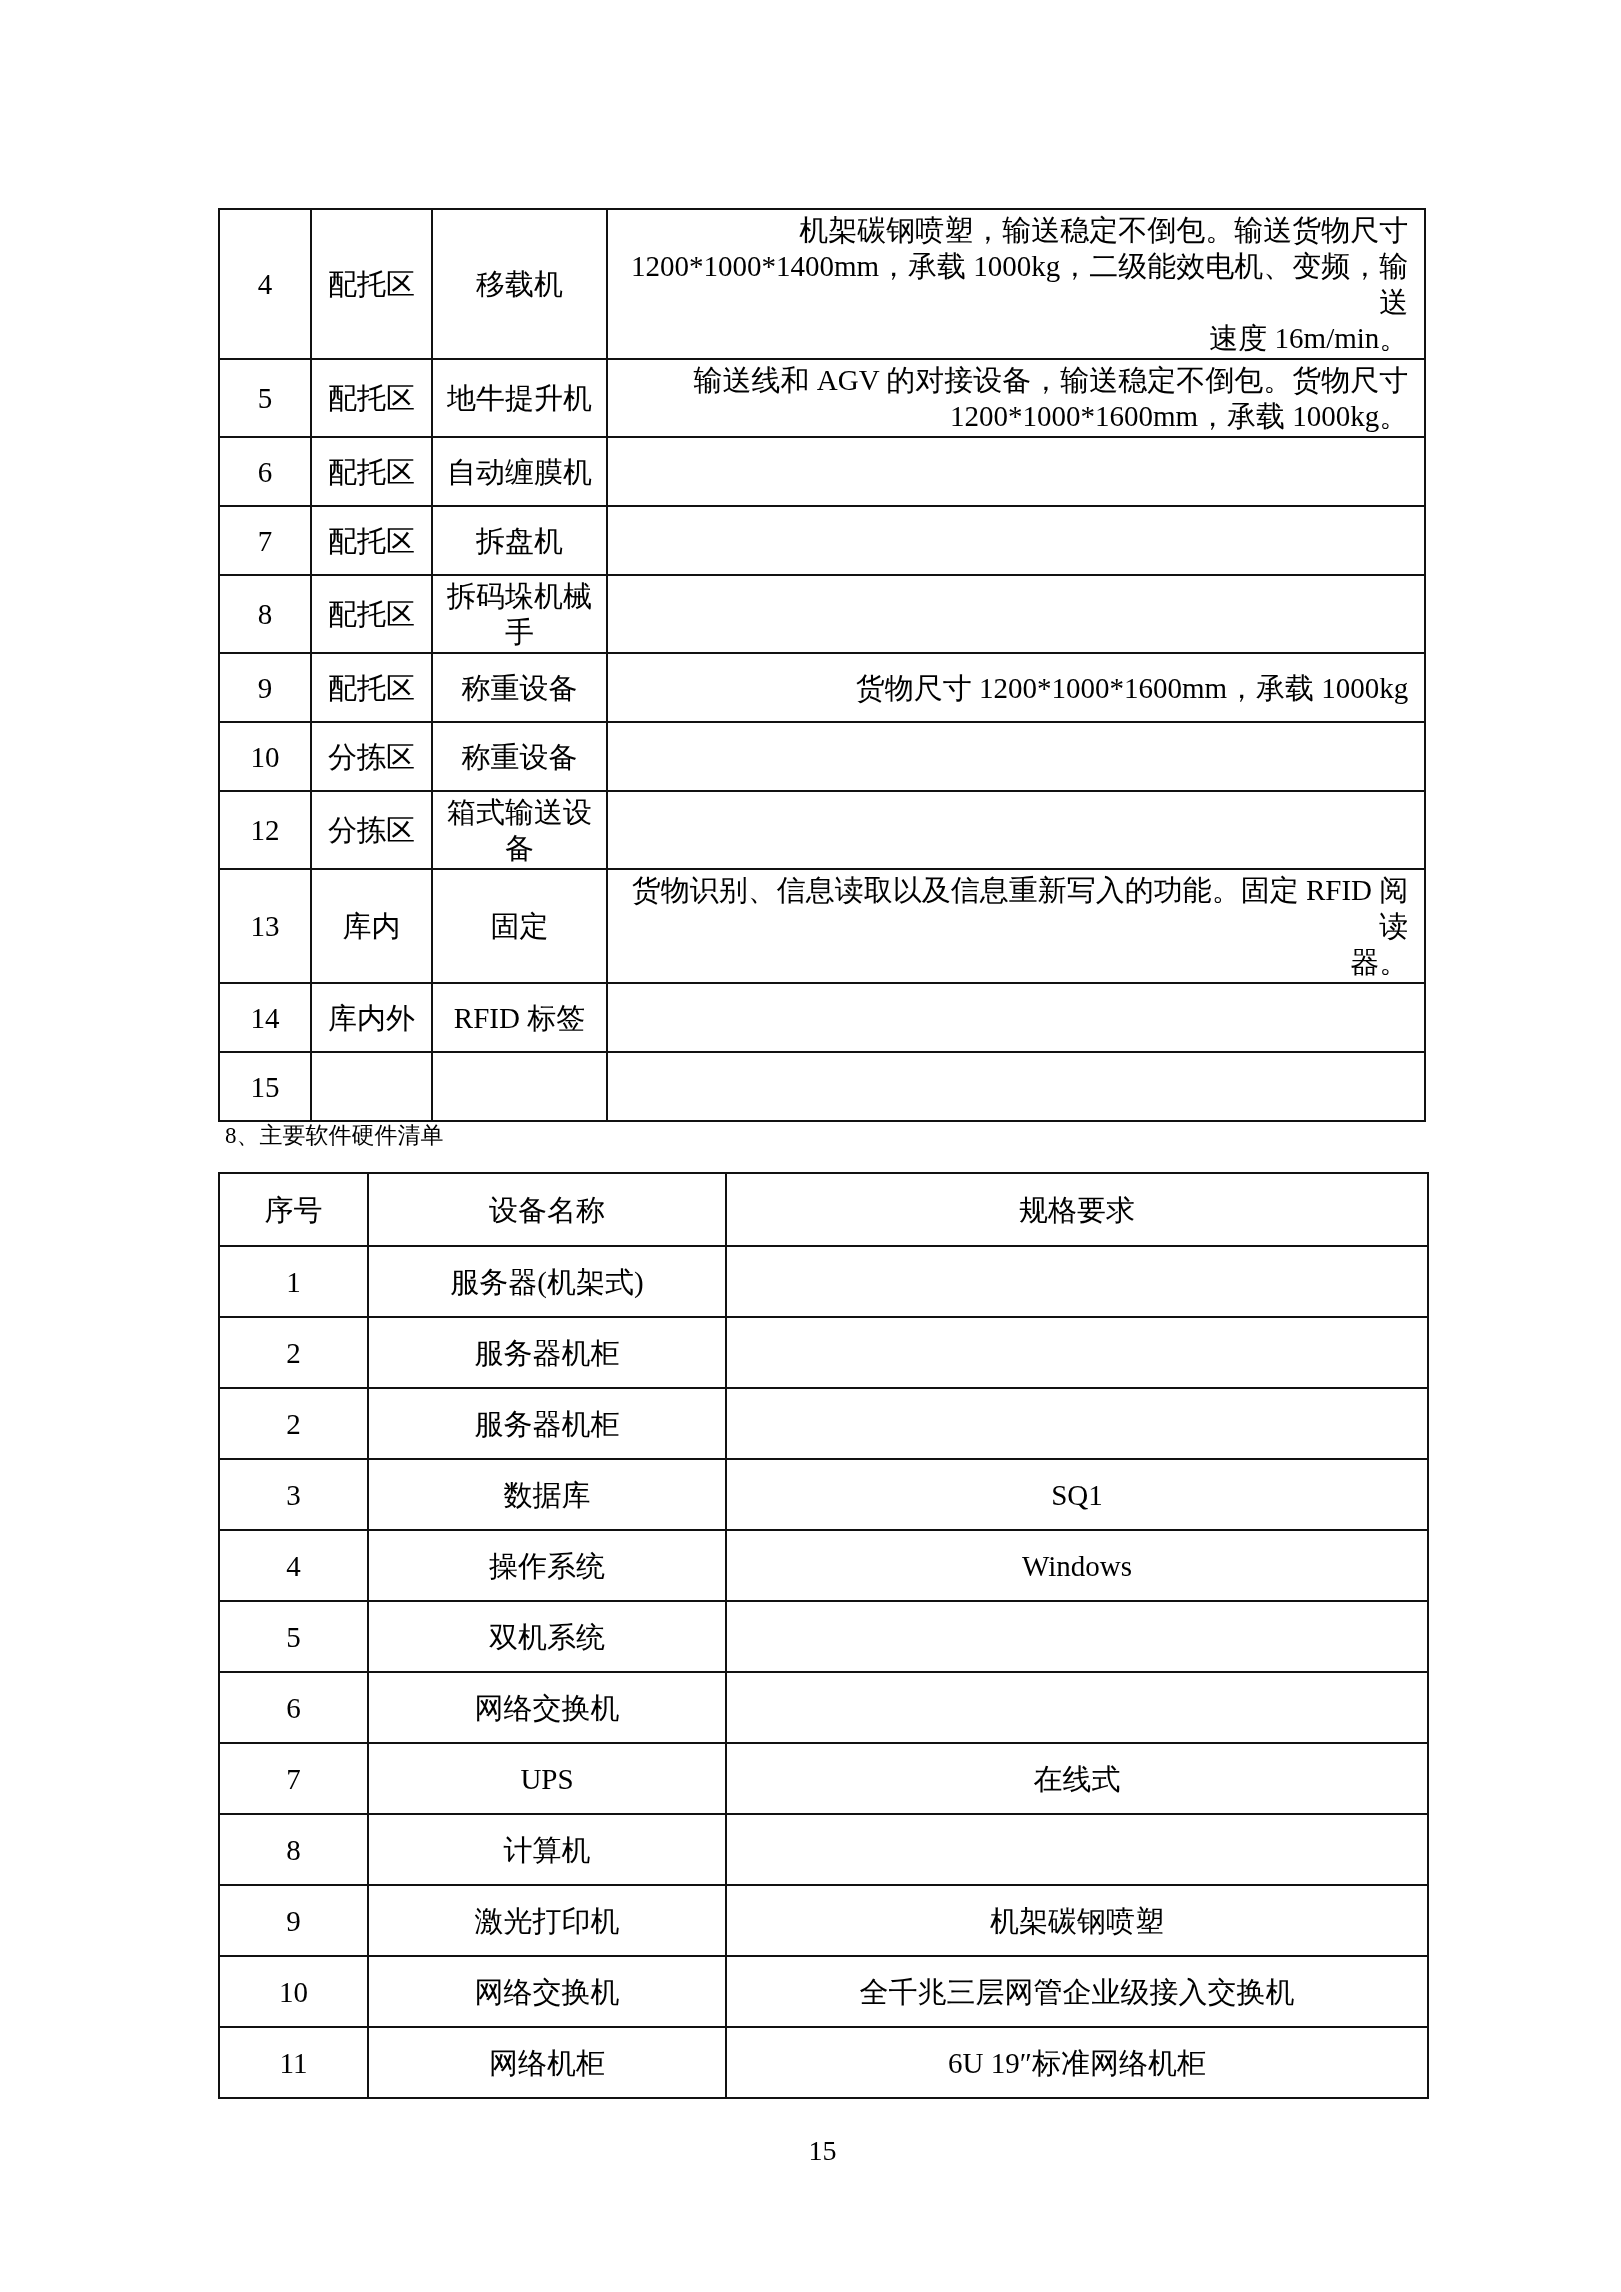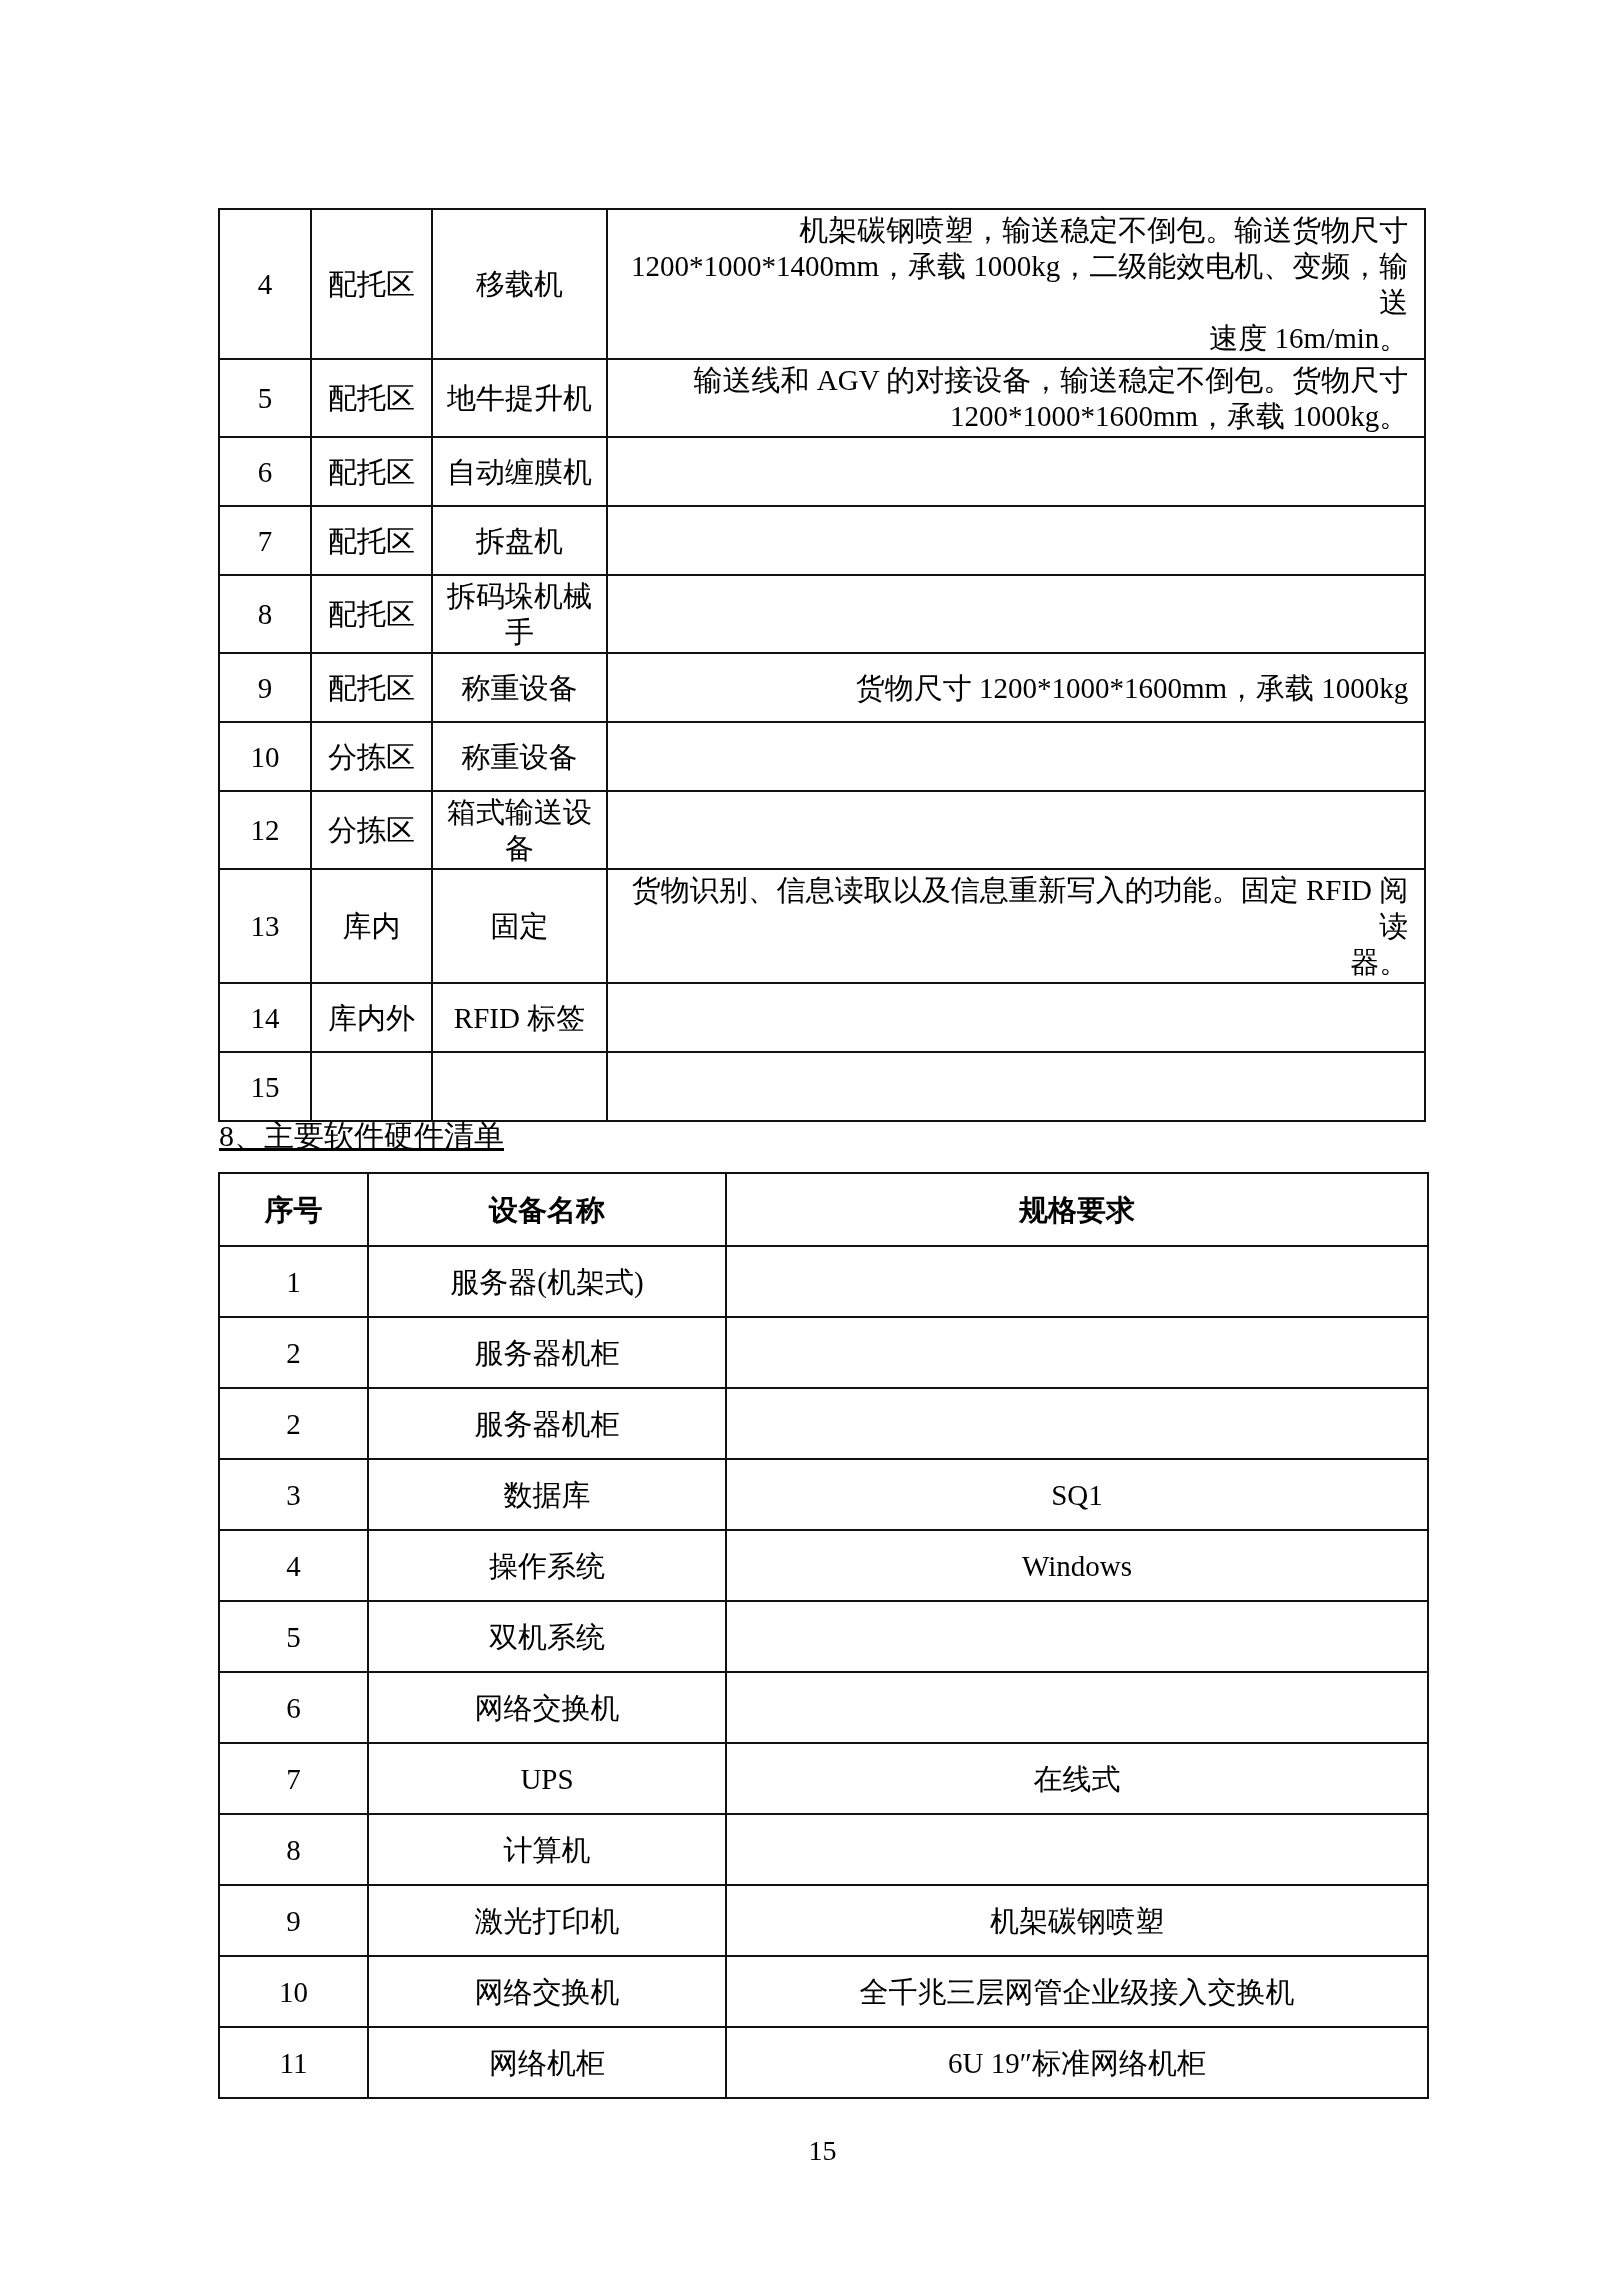--- a/index.html
+++ b/index.html
@@ -31,28 +31,27 @@
   #t1 tr { height:69px; }
   #t1 td:nth-child(4) {
     text-align:right;
     padding:2px 15.7px;
     white-space:pre-wrap;
   }
   
   #t2 { left:218px; top:1172px; width:1209px; }
   #t2 thead tr { height:73px; }
   #t2 tbody tr { height:71px; }
-  #t2 th { font-weight:bold;margin-top:42px; }
+  #t2 th { font-weight:normal;margin-top:42px; }
   .heading {
     position:absolute;
-    left:219px; top:1116px;
-    font-size:30px;
+    left:225px; top:1116px;
+    font-size:23px;
     line-height:39px;
     white-space:pre;
-    text-decoration:underline;
   }
   .pagenum {
     position:absolute;
     left:218px; top:2135px;
     width:1209px;
     text-align:center;
     font-size:28px;
   }
 </style>
 </head>

